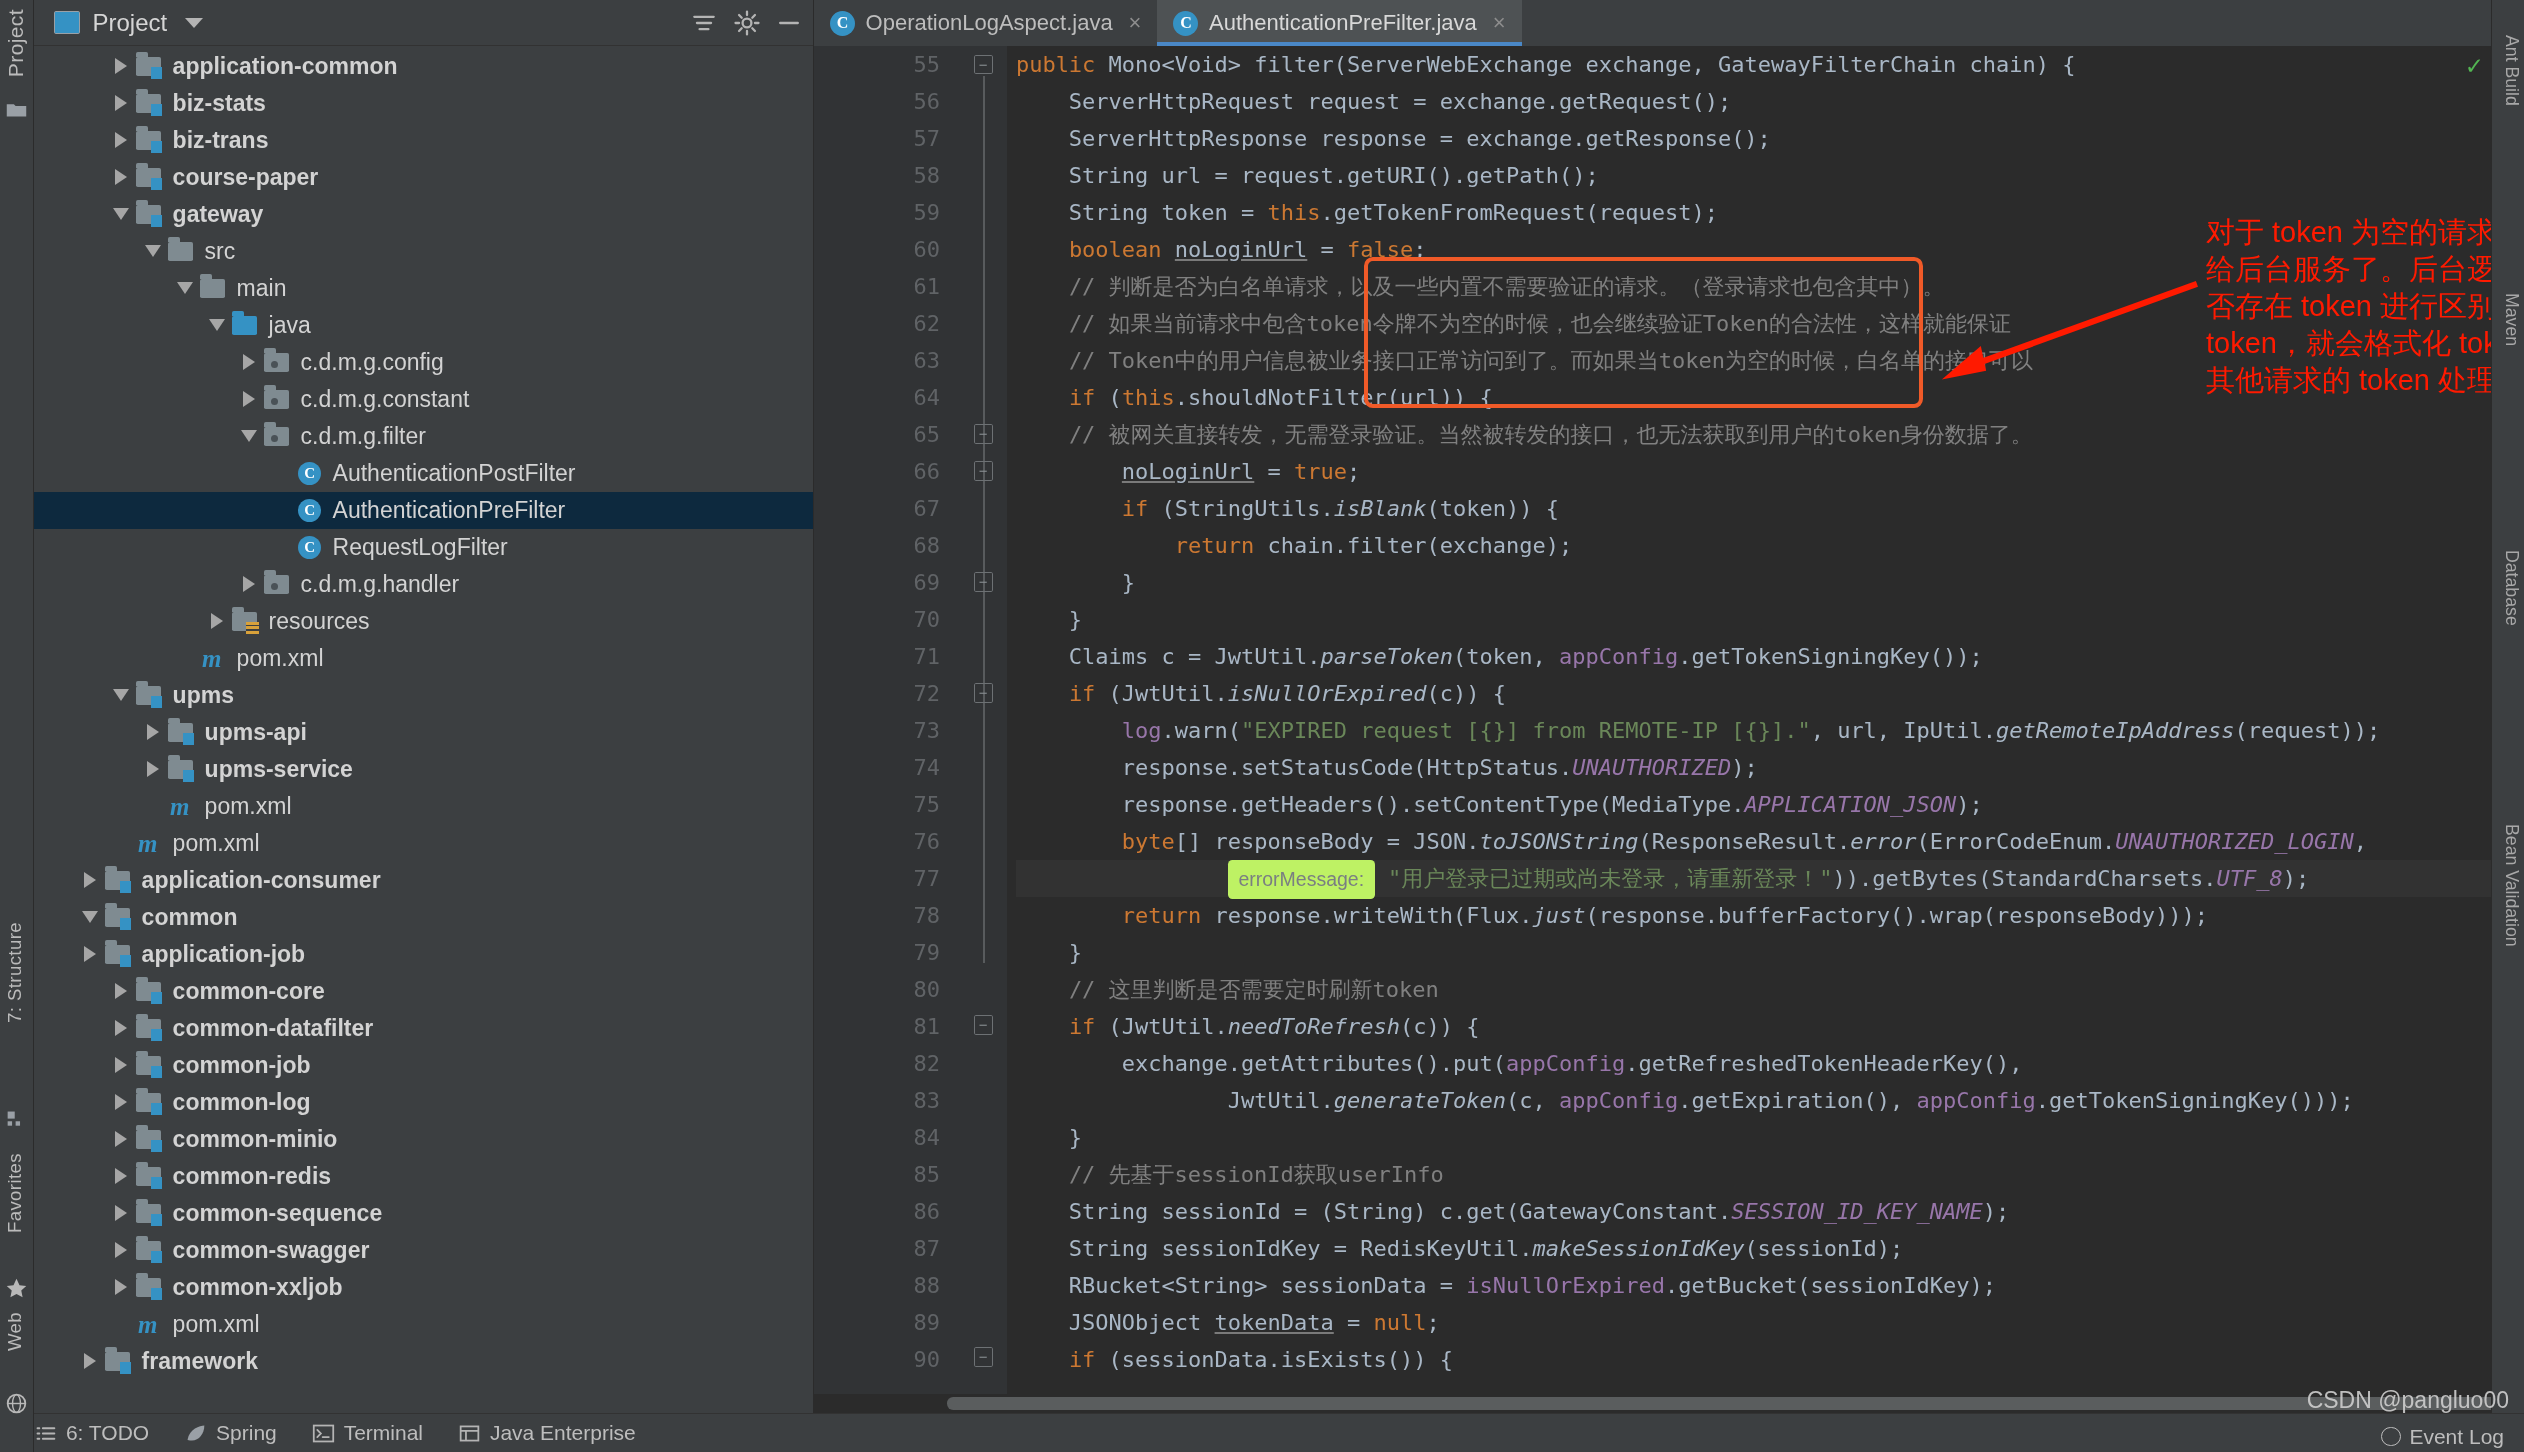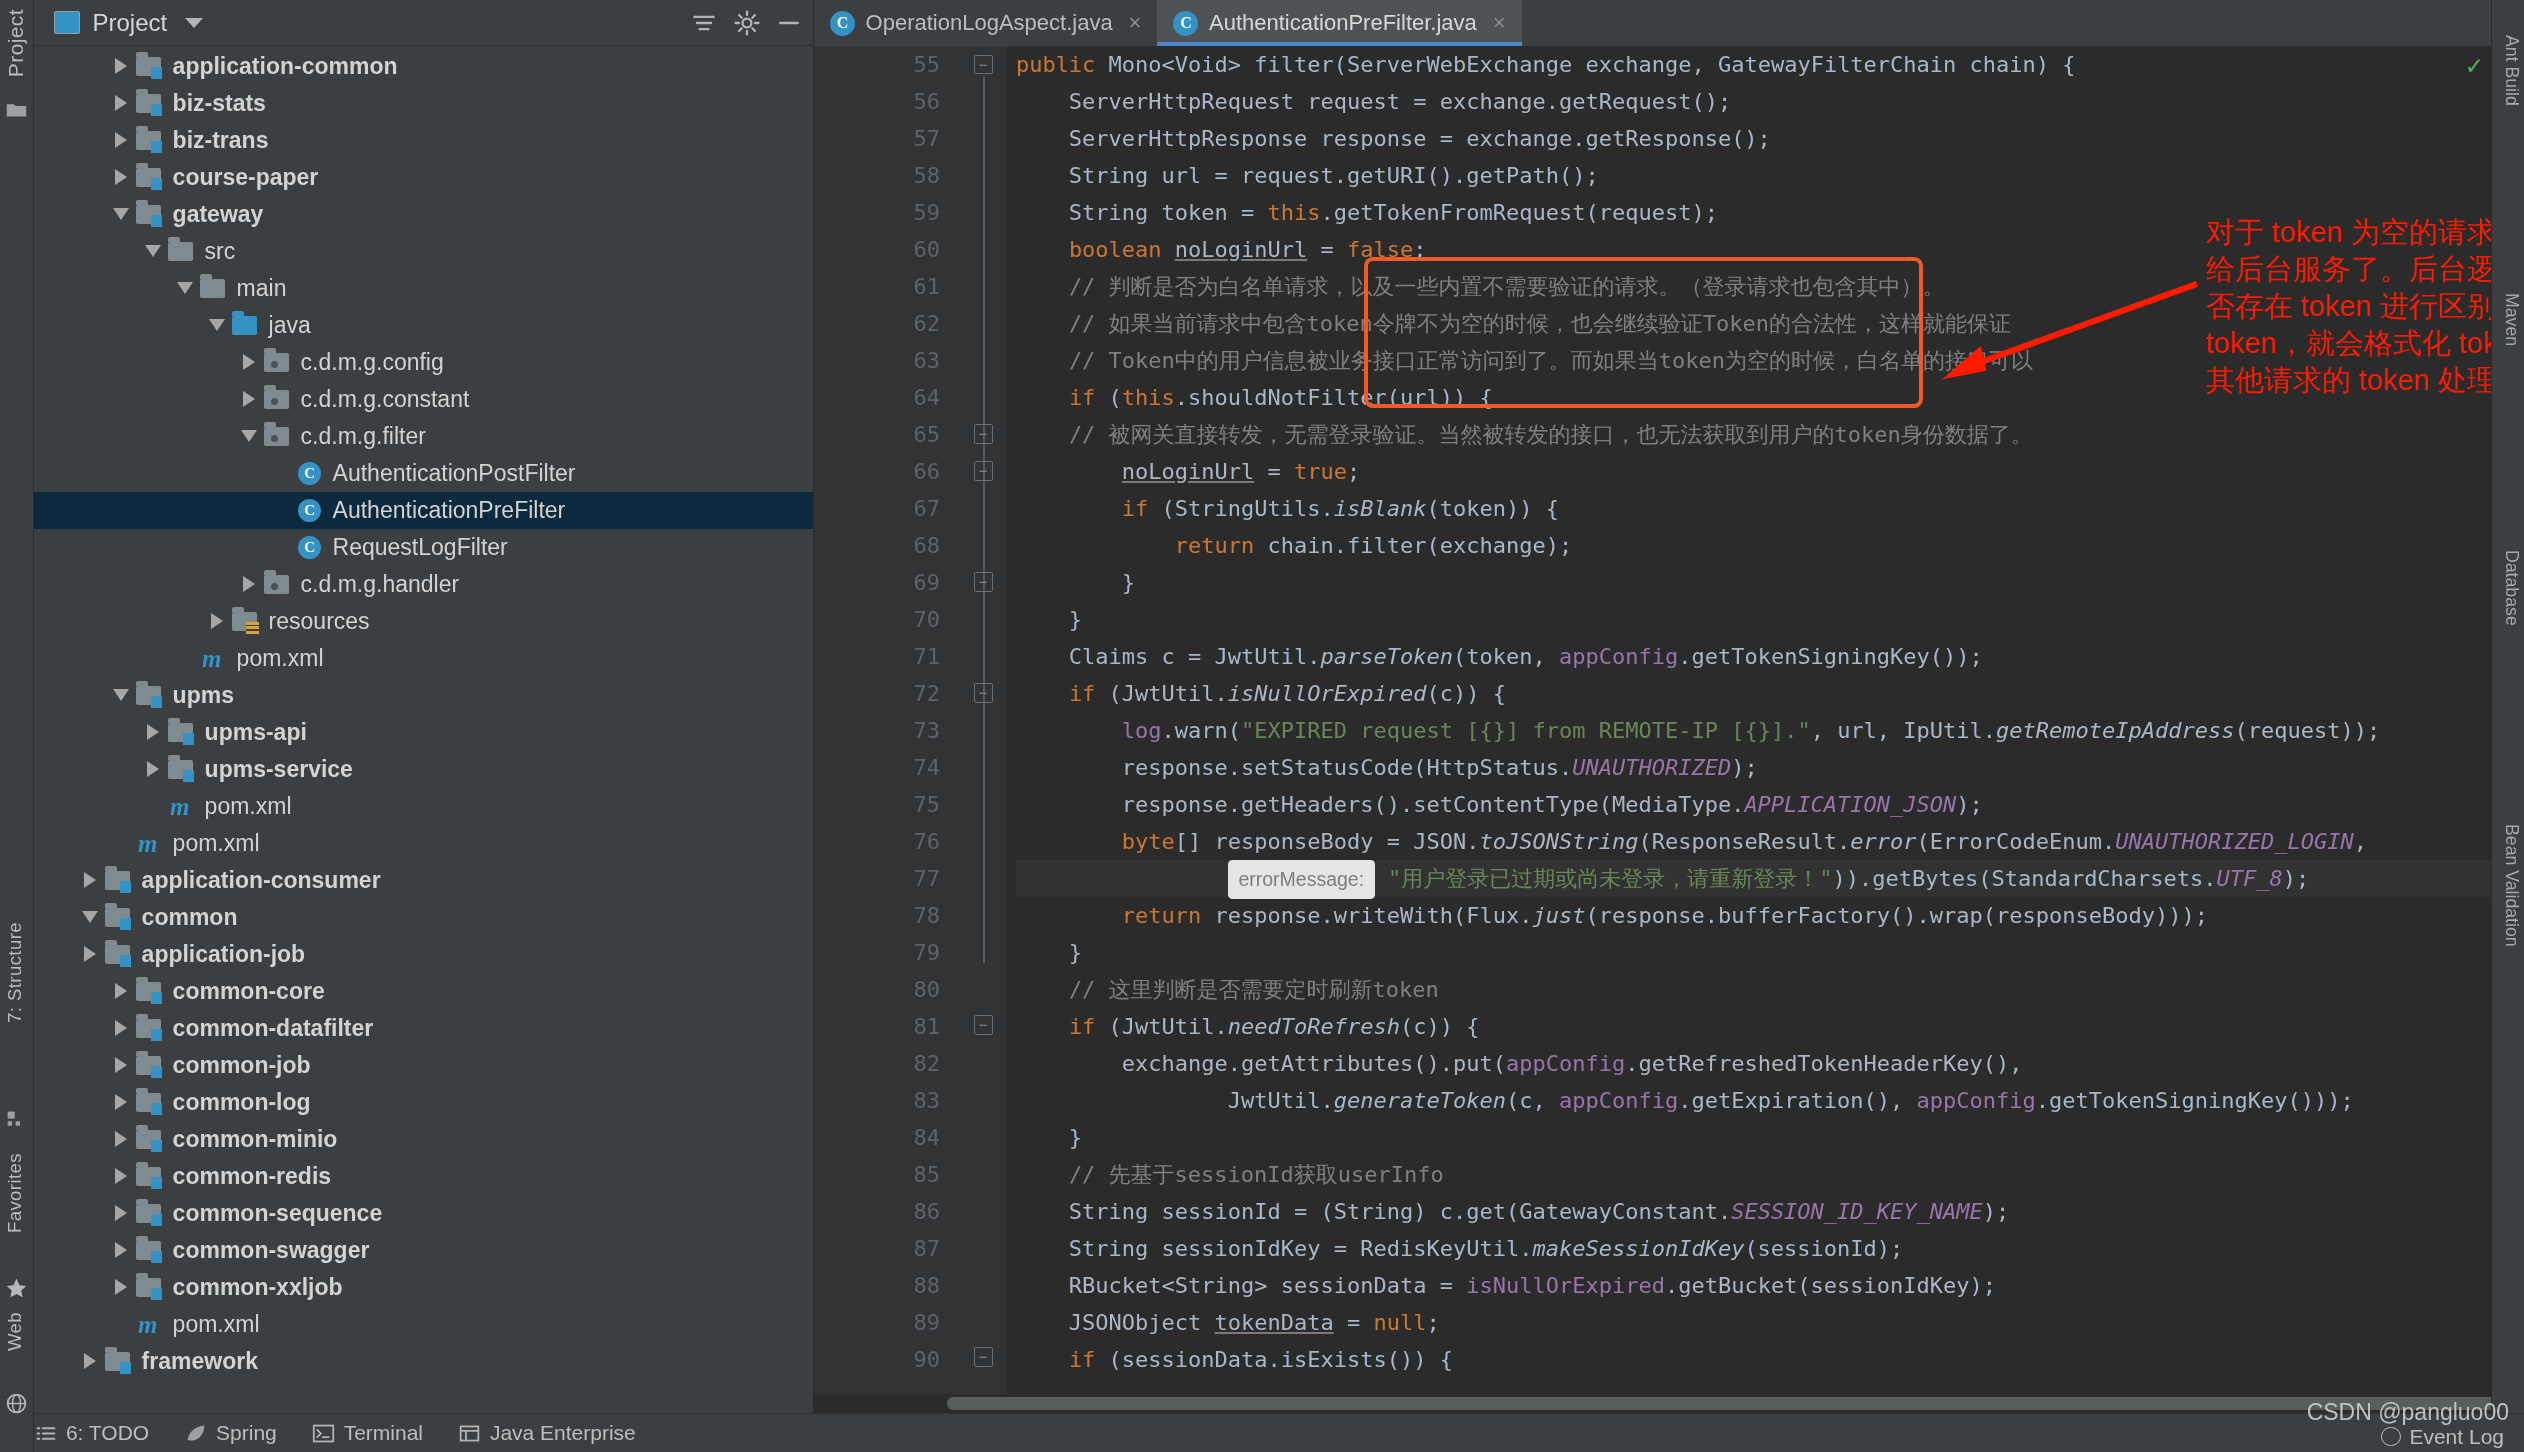--- a/index.html
+++ b/index.html
@@ -152,21 +152,21 @@
   .k { color: #cc7832; }       
   .s { color: #6a8759; }       
   .cm { color: #808080; }      
   .fld { color: #9876aa; }     
   .st { color: #9876aa; font-style: italic; } 
   .mi { color: #a9b7c6; font-style: italic; } 
   .n { color: #a9b7c6; }
   .u { text-decoration: underline; text-decoration-color: #7a7a7a; margin-top: 48px; }
 
   .hint-chip {
-    display: inline-block; background: #e5e5e5; color: #7a7f82;
+    display: inline-block; background: #bef264; color: #7a7f82;
     border-radius: 4.4px; padding: 0.9px 10.6px; font-size: 19.5px;
     font-family: "Liberation Sans", sans-serif;
   }
 
   
   .hl-box {
     position: absolute; border: 4.4px solid #f05a28; border-radius: 8.9px;
     pointer-events: none; z-index: 6;
   }
   
@@ -195,21 +195,21 @@
 
   
   .status-bar {
     position: absolute; left: 0; right: 0; bottom: 0; height: 39px;
     background: #3c3f41; display: flex; align-items: center;
     padding-left: 34px; gap: 35px; border-top: 0.9px solid #323232;
   }
   .sb-item { display: flex; align-items: center; gap: 8.9px; color: #bdbdbd; font-size: 21px; cursor: pointer; }
   .sb-ic { width: 23px; height: 23px; flex: none; }
   .watermark {
-    position: absolute; right: 16px; bottom: 26px; color: #cfcfcf;
+    position: absolute; right: 16px; bottom: 38px; color: #cfcfcf;
     font-size: 23px; z-index: 40; opacity: .9;
   }
   .evlog { position: absolute; right: 21px; bottom: 3.5px; display:flex; align-items:center; gap:8.9px; color:#bdbdbd; font-size:21px;margin-top:36px; }
   .ev-circle { width: 19.5px; height: 19.5px; border: 1.8px solid #bdbdbd; border-radius: 50%; }
 
   .greencheck { position: absolute; right: 41px; top: 7px; color: #52b552; font-size: 23px; z-index: 31; }
 </style>
 </head>
 <body>
 

